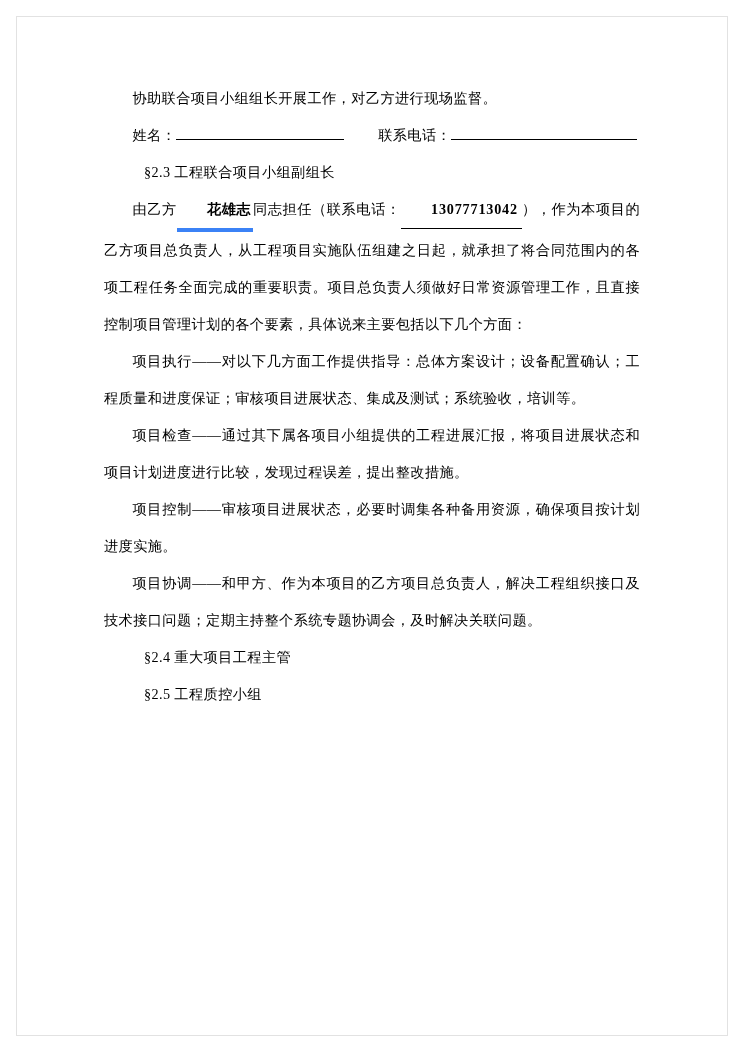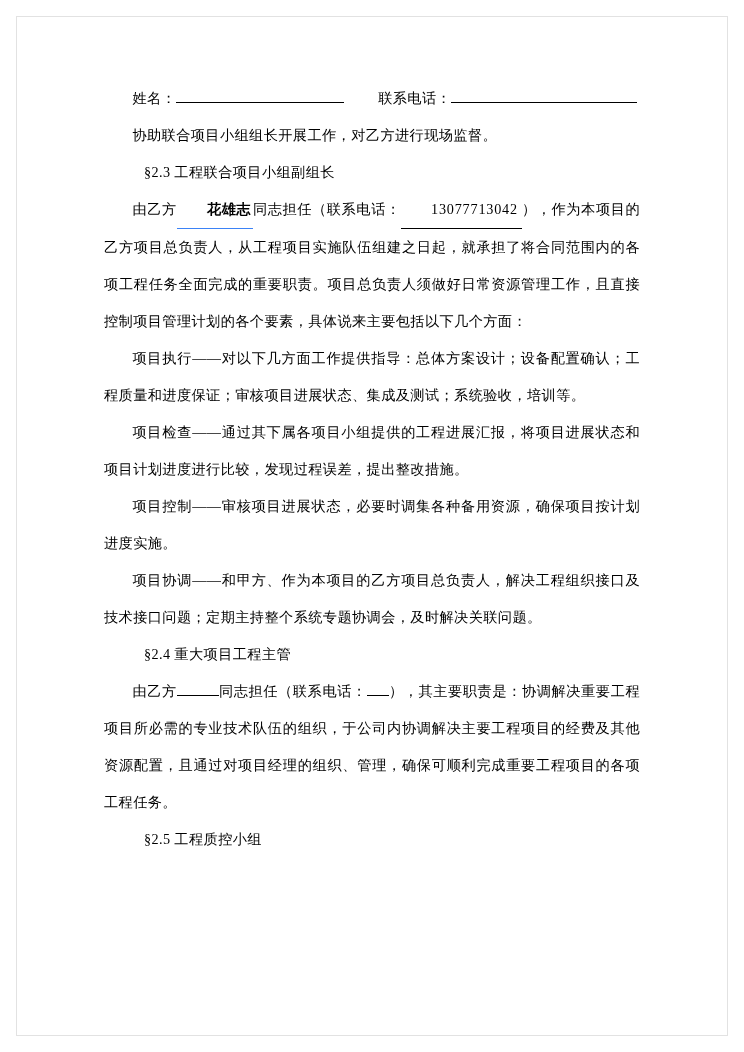--- a/index.html
+++ b/index.html
@@ -62,70 +62,67 @@
   .u-phone {
     width: 186px;
   }
   .u-short {
     width: 42px;
   }
   .u-tiny {
     width: 22px;
   }
   .filled {
-    border-bottom: 1px solid #3b82f6;
+    border-bottom: 4px solid #3b82f6;
     display: inline-block;
     padding: 0 2px;
     font-weight: bold;
   }
   .filled-phone {
     border-bottom: 1px solid #000;
     display: inline-block;
     padding: 0 4px 0 2px;
-    font-weight: normal;
+    font-weight: bold;
     letter-spacing: 0.8px;
   }
   .line-sig {
     white-space: nowrap;
   }
   .sp {
     display: inline-block;
     width: 34px;
   }
 </style>
 </head>
 <body>
 
 <div class="page">
   <div class="page-border"></div>
   <div class="content">
 
+    <p class="indent">协助联合项目小组组长开展工作，对乙方进行现场监督。</p>
+
     <p class="indent line-sig">
       <span>姓名：</span><span class="blank-line u-name"></span><span class="sp"></span><span>联系电话：</span><span class="blank-line u-phone"></span>
     </p>
-
-    <p class="indent">协助联合项目小组组长开展工作，对乙方进行现场监督。</p>
 
     <p class="heading">§2.3 工程联合项目小组副组长</p>
 
     <p class="indent">
       <span>由乙方</span><span class="filled">花雄志</span><span>同志担任（联系电话：</span><span class="filled-phone">13077713042</span><span>），作为本项目的乙方项目总负责人，从工程项目实施队伍组建之日起，就承担了将合同范围内的各项工程任务全面完成的重要职责。项目总负责人须做好日常资源管理工作，且直接控制项目管理计划的各个要素，具体说来主要包括以下几个方面：</span>
     </p>
 
     <p class="indent">项目执行——对以下几方面工作提供指导：总体方案设计；设备配置确认；工程质量和进度保证；审核项目进展状态、集成及测试；系统验收，培训等。</p>
 
     <p class="indent">项目检查——通过其下属各项目小组提供的工程进展汇报，将项目进展状态和项目计划进度进行比较，发现过程误差，提出整改措施。</p>
 
     <p class="indent">项目控制——审核项目进展状态，必要时调集各种备用资源，确保项目按计划进度实施。</p>
 
     <p class="indent">项目协调——和甲方、作为本项目的乙方项目总负责人，解决工程组织接口及技术接口问题；定期主持整个系统专题协调会，及时解决关联问题。</p>
 
     <p class="heading">§2.4 重大项目工程主管</p>
 
-    <p class="indent">
-      <span>由乙方</span><span class="blank-line u-short"></span><span>同志担任（联系电话：</span><span class="blank-line u-tiny"></span><span>），其主要职责是：协调解决重要工程项目所必需的专业技术队伍的组织，于公司内协调解决主要工程项目的经费及其他资源配置，且通过对项目经理的组织、管理，确保可顺利完成重要工程项目的各项工程任务。</span>
-    </p>
 
     <p class="heading">§2.5 工程质控小组</p>
 
 
   </div>
 </div>
 
 </body></html>

